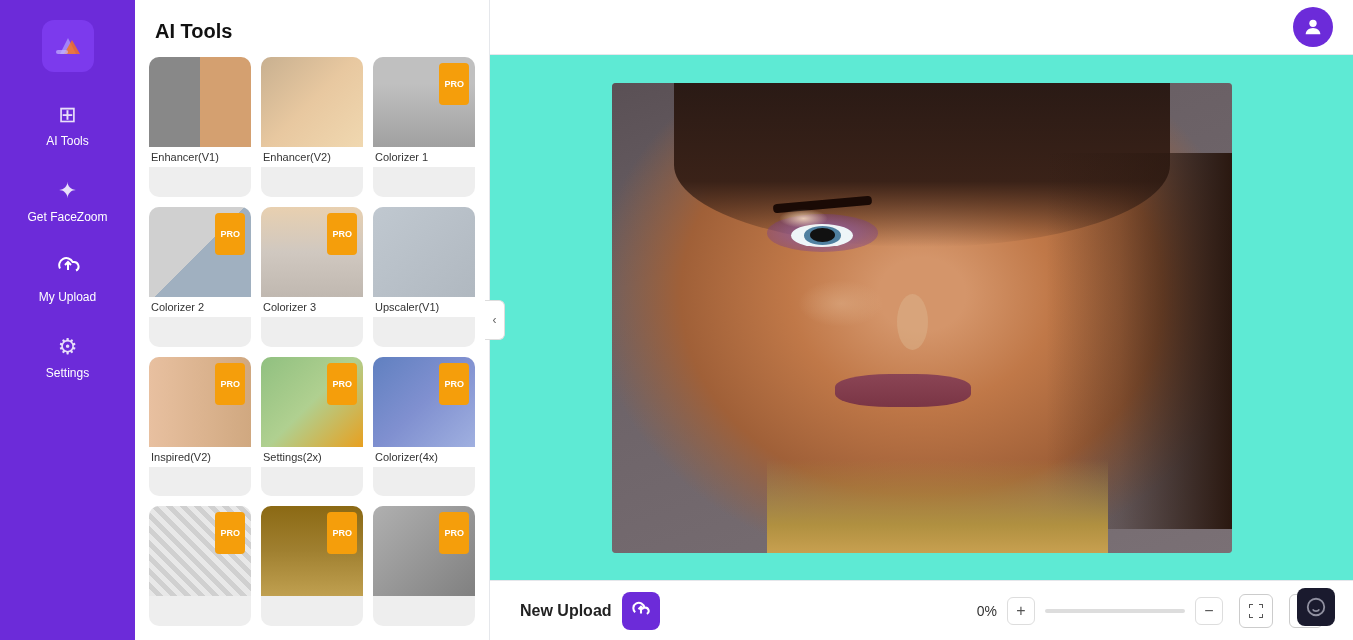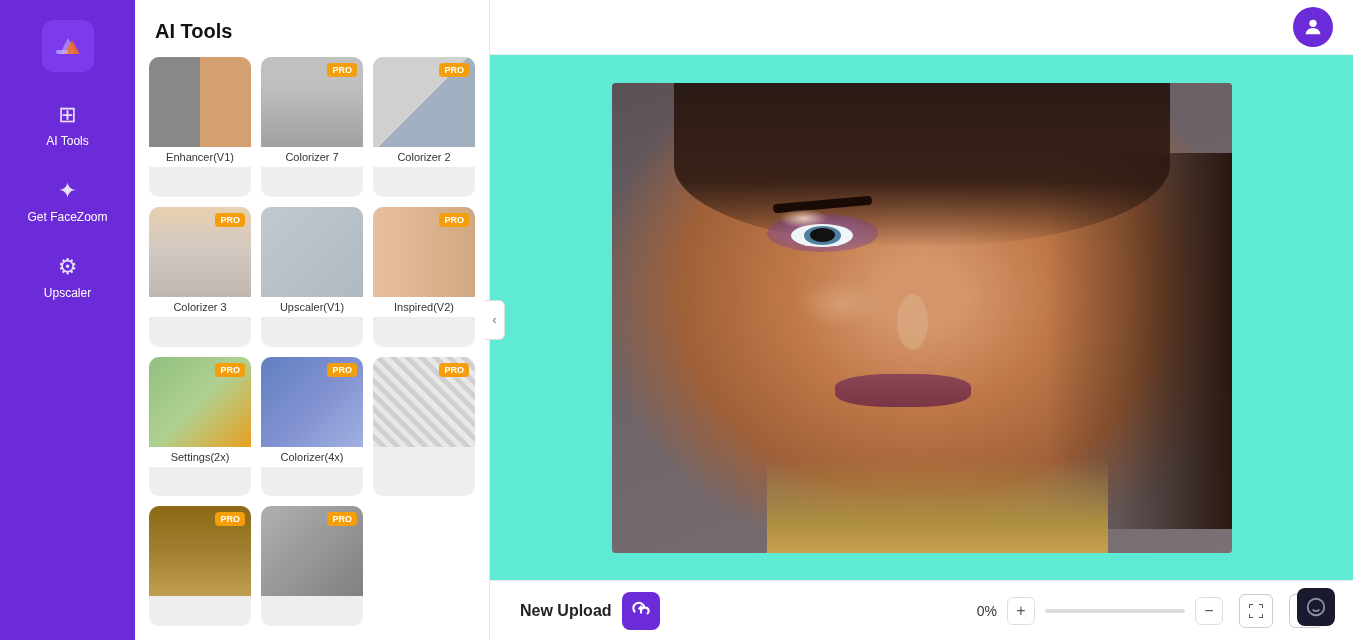--- a/index.html
+++ b/index.html
@@ -59,32 +59,32 @@
     .tool-card {
       border-radius: 10px;
       overflow: hidden;
       position: relative;
       cursor: pointer;
       background: #eee;
     }
     .tool-card .name {
       font-size: 11px;
       color: #333;
-      text-align: center;
+      text-align: left;
       padding: 4px 2px;
       background: white;
     }
     .pro-badge {
       position: absolute;
       top: 6px; right: 6px;
       background: #f59e0b;
       color: white;
       font-size: 9px;
       font-weight: 700;
-      padding: 2px 5px;
+      padding: 16px 5px;
       border-radius: 4px;
     }
     .collapse-btn {
       position: absolute;
       right: -16px;
       top: 50%;
       transform: translateY(-50%);
       width: 20px; height: 40px;
       background: white;
       border: 1px solid #ddd;
@@ -271,39 +271,52 @@
   <div class="sidebar-item">
     <span class="icon">⊞</span>
     <span class="label">AI Tools</span>
   </div>
 
   <div class="sidebar-item">
     <span class="icon">✦</span>
     <span class="label">Get FaceZoom</span>
   </div>
 
+  <div class="sidebar-item">
+    <span class="icon">
+      <svg width="24" height="24" viewBox="0 0 24 24" fill="none" stroke="white" stroke-width="2">
+        <path d="M12 16V8M9 11l3-3 3 3"></path>
+        <path d="M20 16.5A4.5 4.5 0 0017.5 8H16.7A7 7 0 104 14.5"></path>
+      </svg>
+    </span>
+    <span class="label">My Upload</span>
+  </div>
 
   <div class="sidebar-item">
     <span class="icon">⚙</span>
-    <span class="label">Upscaler</span>
+    <span class="label">Settings</span>
   </div>
 </div>
 
 <div class="tools-panel">
   <div class="tools-panel-header">AI Tools</div>
   <div class="tools-grid" id="tools-grid">
 
   <div class="tool-card">
         <div class="thumb-art thumb-enhancer1"></div>
         <div class="name">Enhancer(V1)</div>
       </div>
       <div class="tool-card">
+        <div class="thumb-art thumb-enhancer2"></div>
+        <div class="name">Enhancer(V2)</div>
+      </div>
+      <div class="tool-card">
         <div class="thumb-art thumb-colorizer1"></div>
         <div class="pro-badge">PRO</div>
-        <div class="name">Colorizer 7</div>
+        <div class="name">Colorizer 1</div>
       </div>
       <div class="tool-card">
         <div class="thumb-art thumb-colorizer2"></div>
         <div class="pro-badge">PRO</div>
         <div class="name">Colorizer 2</div>
       </div>
       <div class="tool-card">
         <div class="thumb-art thumb-colorizer3"></div>
         <div class="pro-badge">PRO</div>
         <div class="name">Colorizer 3</div>

